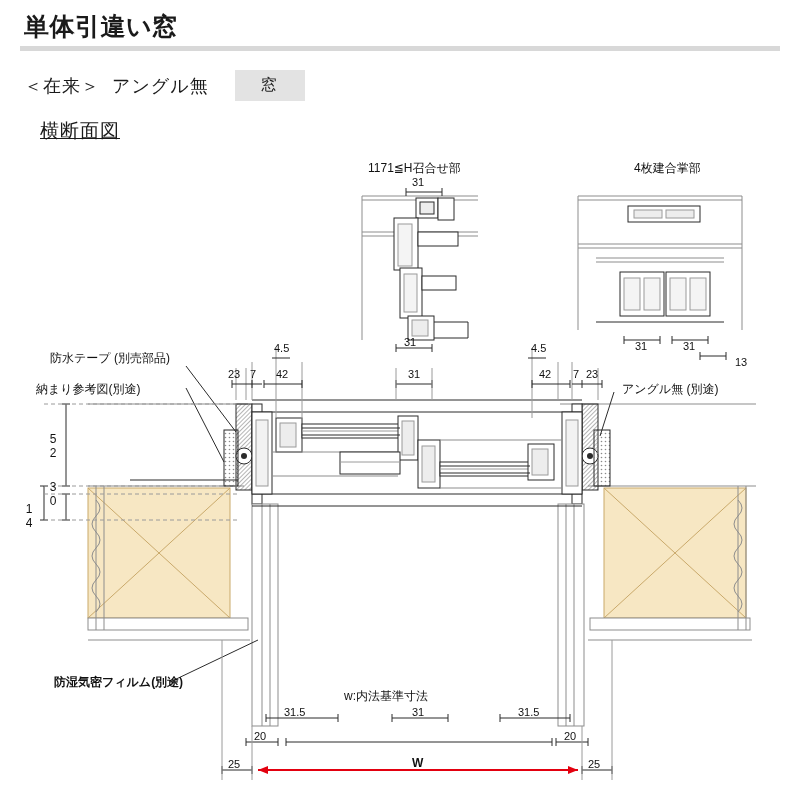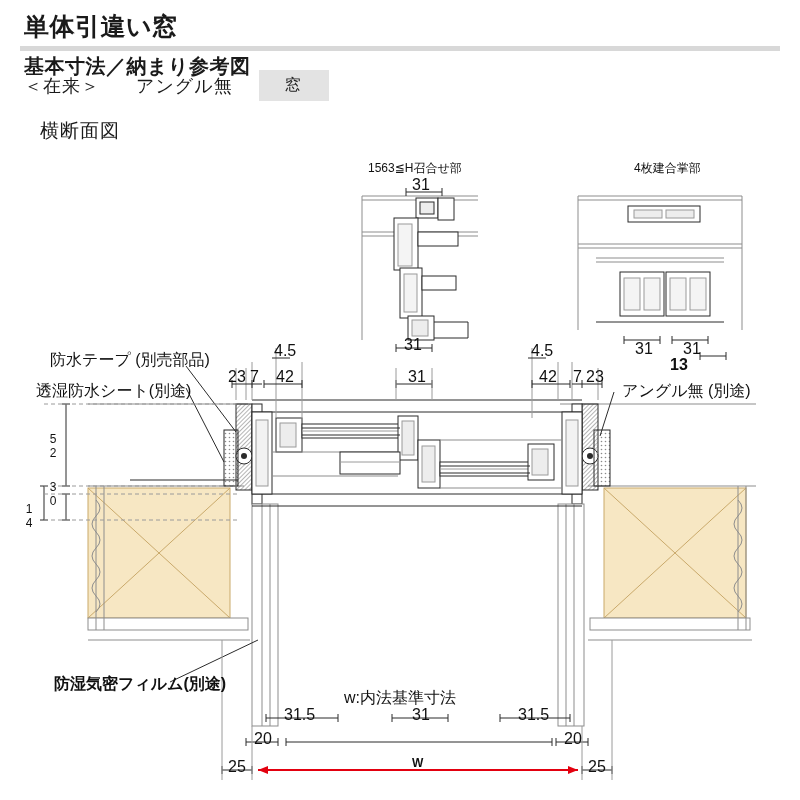--- a/index.html
+++ b/index.html
@@ -11,62 +11,60 @@
     position:relative;
     overflow:hidden;
   }
   .page{position:relative;width:800px;height:800px;}
 
   
   .title-row{
     position:absolute;left:24px;top:10px;
     display:flex;align-items:baseline;gap:10px;
     white-space:nowrap;
-    flex-direction:column;
   }
   .title-main{font-size:25px;font-weight:bold;letter-spacing:0.5px;}
   .title-sub{font-size:20px;font-weight:bold;letter-spacing:0.5px;}
   .hr-top{
     position:absolute;left:20px;top:46px;width:760px;height:5px;
     background:#d8d8d8;
   }
   .meta-row{
     position:absolute;left:24px;top:70px;
     display:flex;align-items:center;gap:8px;white-space:nowrap;
   }
   .meta-kind{font-size:18px;letter-spacing:1px;}
-  .meta-angle{font-size:18px;margin-left:28px;letter-spacing:1px;}
+  .meta-angle{font-size:18px;margin-left:4px;letter-spacing:1px;}
   .meta-chip{
     margin-left:18px;
     background:#e3e3e3;
     font-size:16px;
     padding:5px 26px;
     letter-spacing:2px;
     color:#222;
   }
   .section-label{
     position:absolute;left:40px;top:118px;
-    font-size:19px;letter-spacing:1px;
+    font-size:19px;letter-spacing:1px;text-decoration:underline;
   }
 
   
-  .t{position:absolute;font-size:16px;color:#111;white-space:nowrap;}
-  .t11{font-size:16px;}
+  .t{position:absolute;font-size:11px;color:#111;white-space:nowrap;}
+  .t11{font-size:12px;}
   .t12{font-size:12px;}
   .vert{writing-mode:vertical-rl;text-orientation:upright;}
   svg{position:absolute;left:0;top:0;overflow:visible;}
 </style>
 </head>
 <body>
 
 <div class="page">
 
   <div class="title-row">
     <span class="title-main">単体引違い窓</span>
-    <span class="title-sub">基本寸法／納まり参考図</span>
   </div>
   <div class="hr-top"></div>
 
   <div class="meta-row">
     <span class="meta-kind">＜在来＞</span>
     <span class="meta-angle">アングル無</span>
     <span class="meta-chip">窓</span>
   </div>
 
   <div class="section-label">横断面図</div>
@@ -335,32 +333,32 @@
       </g>
 
       <g>
         <line x1="258" y1="770" x2="578" y2="770" stroke="#e3000f" stroke-width="2"></line>
         <polygon points="258,770 268,766 268,774" fill="#e3000f" stroke="none"></polygon>
         <polygon points="578,770 568,766 568,774" fill="#e3000f" stroke="none"></polygon>
       </g>
     </g>
   </svg>
 
-  <div class="t t12" style="left:368px;top:160px;">1563≦H召合せ部</div>
+  <div class="t t12" style="left:368px;top:160px;">1171≦H召合せ部</div>
   <div class="t t12" style="left:634px;top:160px;text-align:center;">4枚建合掌部</div>
 
   <div class="t" style="left:412px;top:176px;">31</div>
   <div class="t" style="left:404px;top:336px;">31</div>
 
   <div class="t" style="left:635px;top:340px;">31</div>
   <div class="t" style="left:683px;top:340px;">31</div>
-  <div class="t" style="left:670px;top:356px;font-weight:bold;">13</div>
+  <div class="t" style="left:735px;top:356px;">13</div>
 
   <div class="t t11" style="left:50px;top:350px;">防水テープ (別売部品)</div>
-  <div class="t t11" style="left:36px;top:381px;">透湿防水シート(別途)</div>
+  <div class="t t11" style="left:36px;top:381px;">納まり参考図(別途)</div>
   <div class="t t11" style="left:622px;top:381px;">アングル無 (別途)</div>
   <div class="t t11" style="left:54px;top:674px;font-weight:bold;">防湿気密フィルム(別途)</div>
 
   <div class="t" style="left:274px;top:342px;">4.5</div>
   <div class="t" style="left:228px;top:368px;">23</div>
   <div class="t" style="left:250px;top:368px;">7</div>
   <div class="t" style="left:276px;top:368px;">42</div>
 
   <div class="t" style="left:408px;top:368px;">31</div>
 

